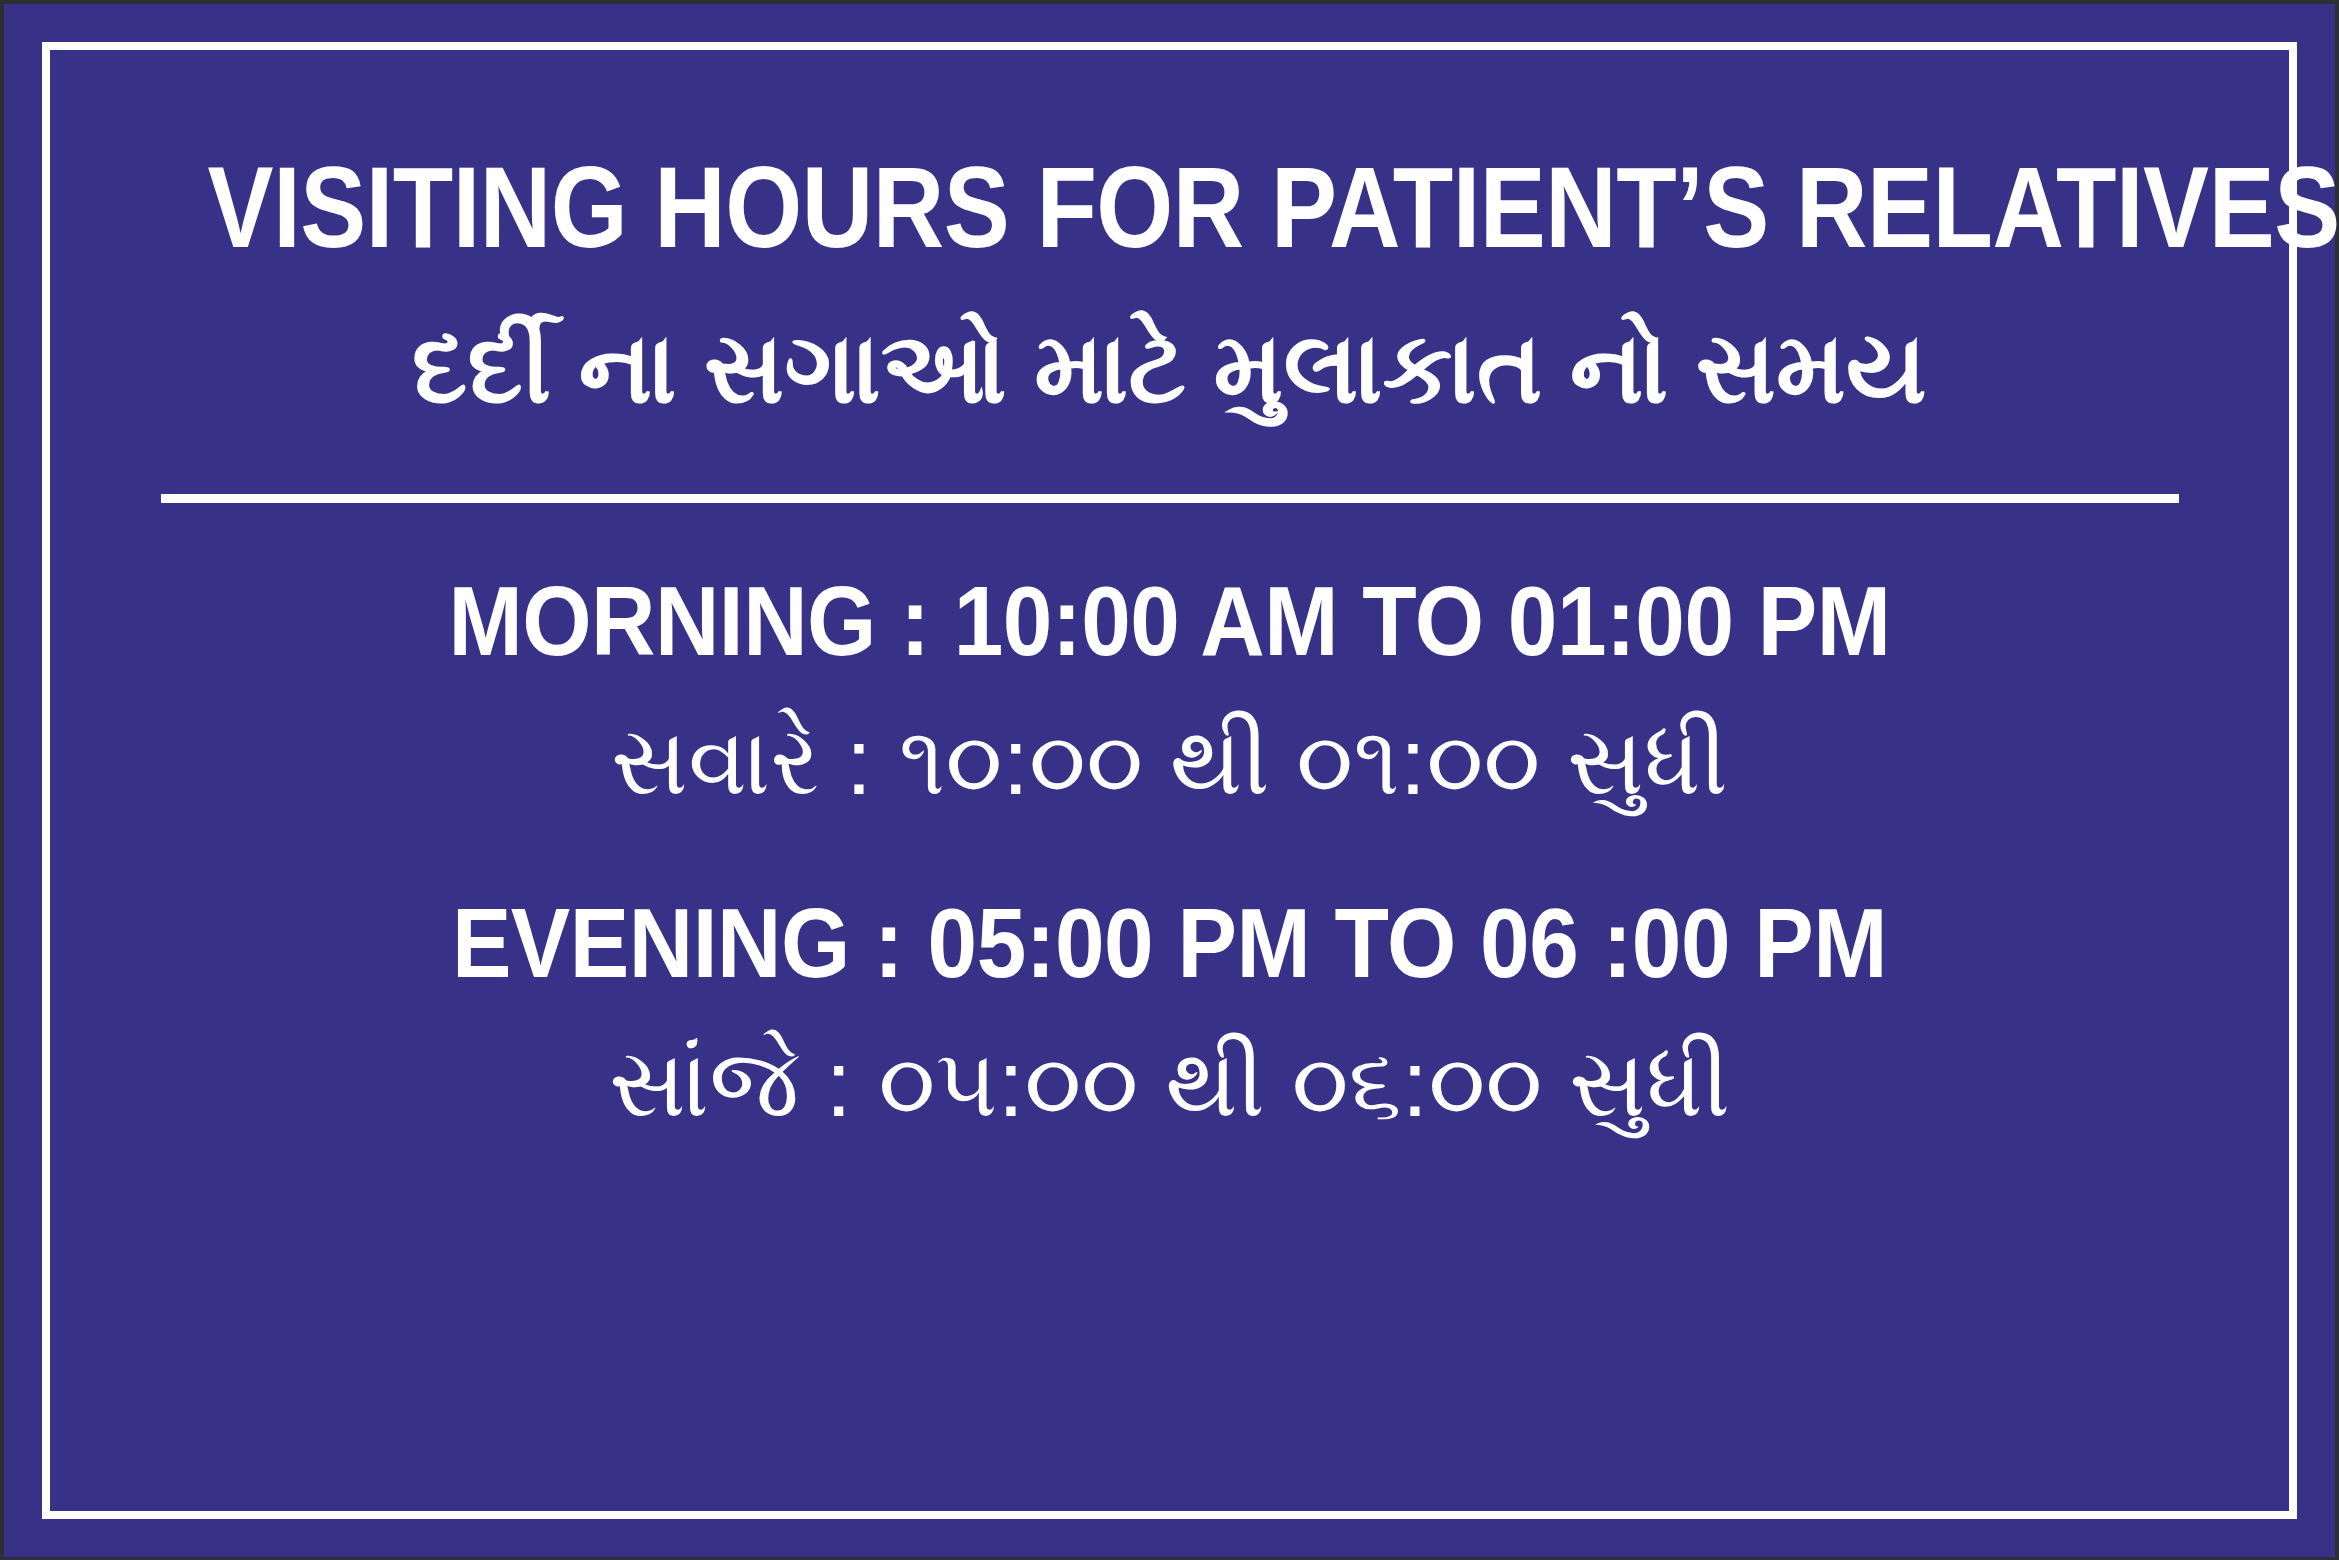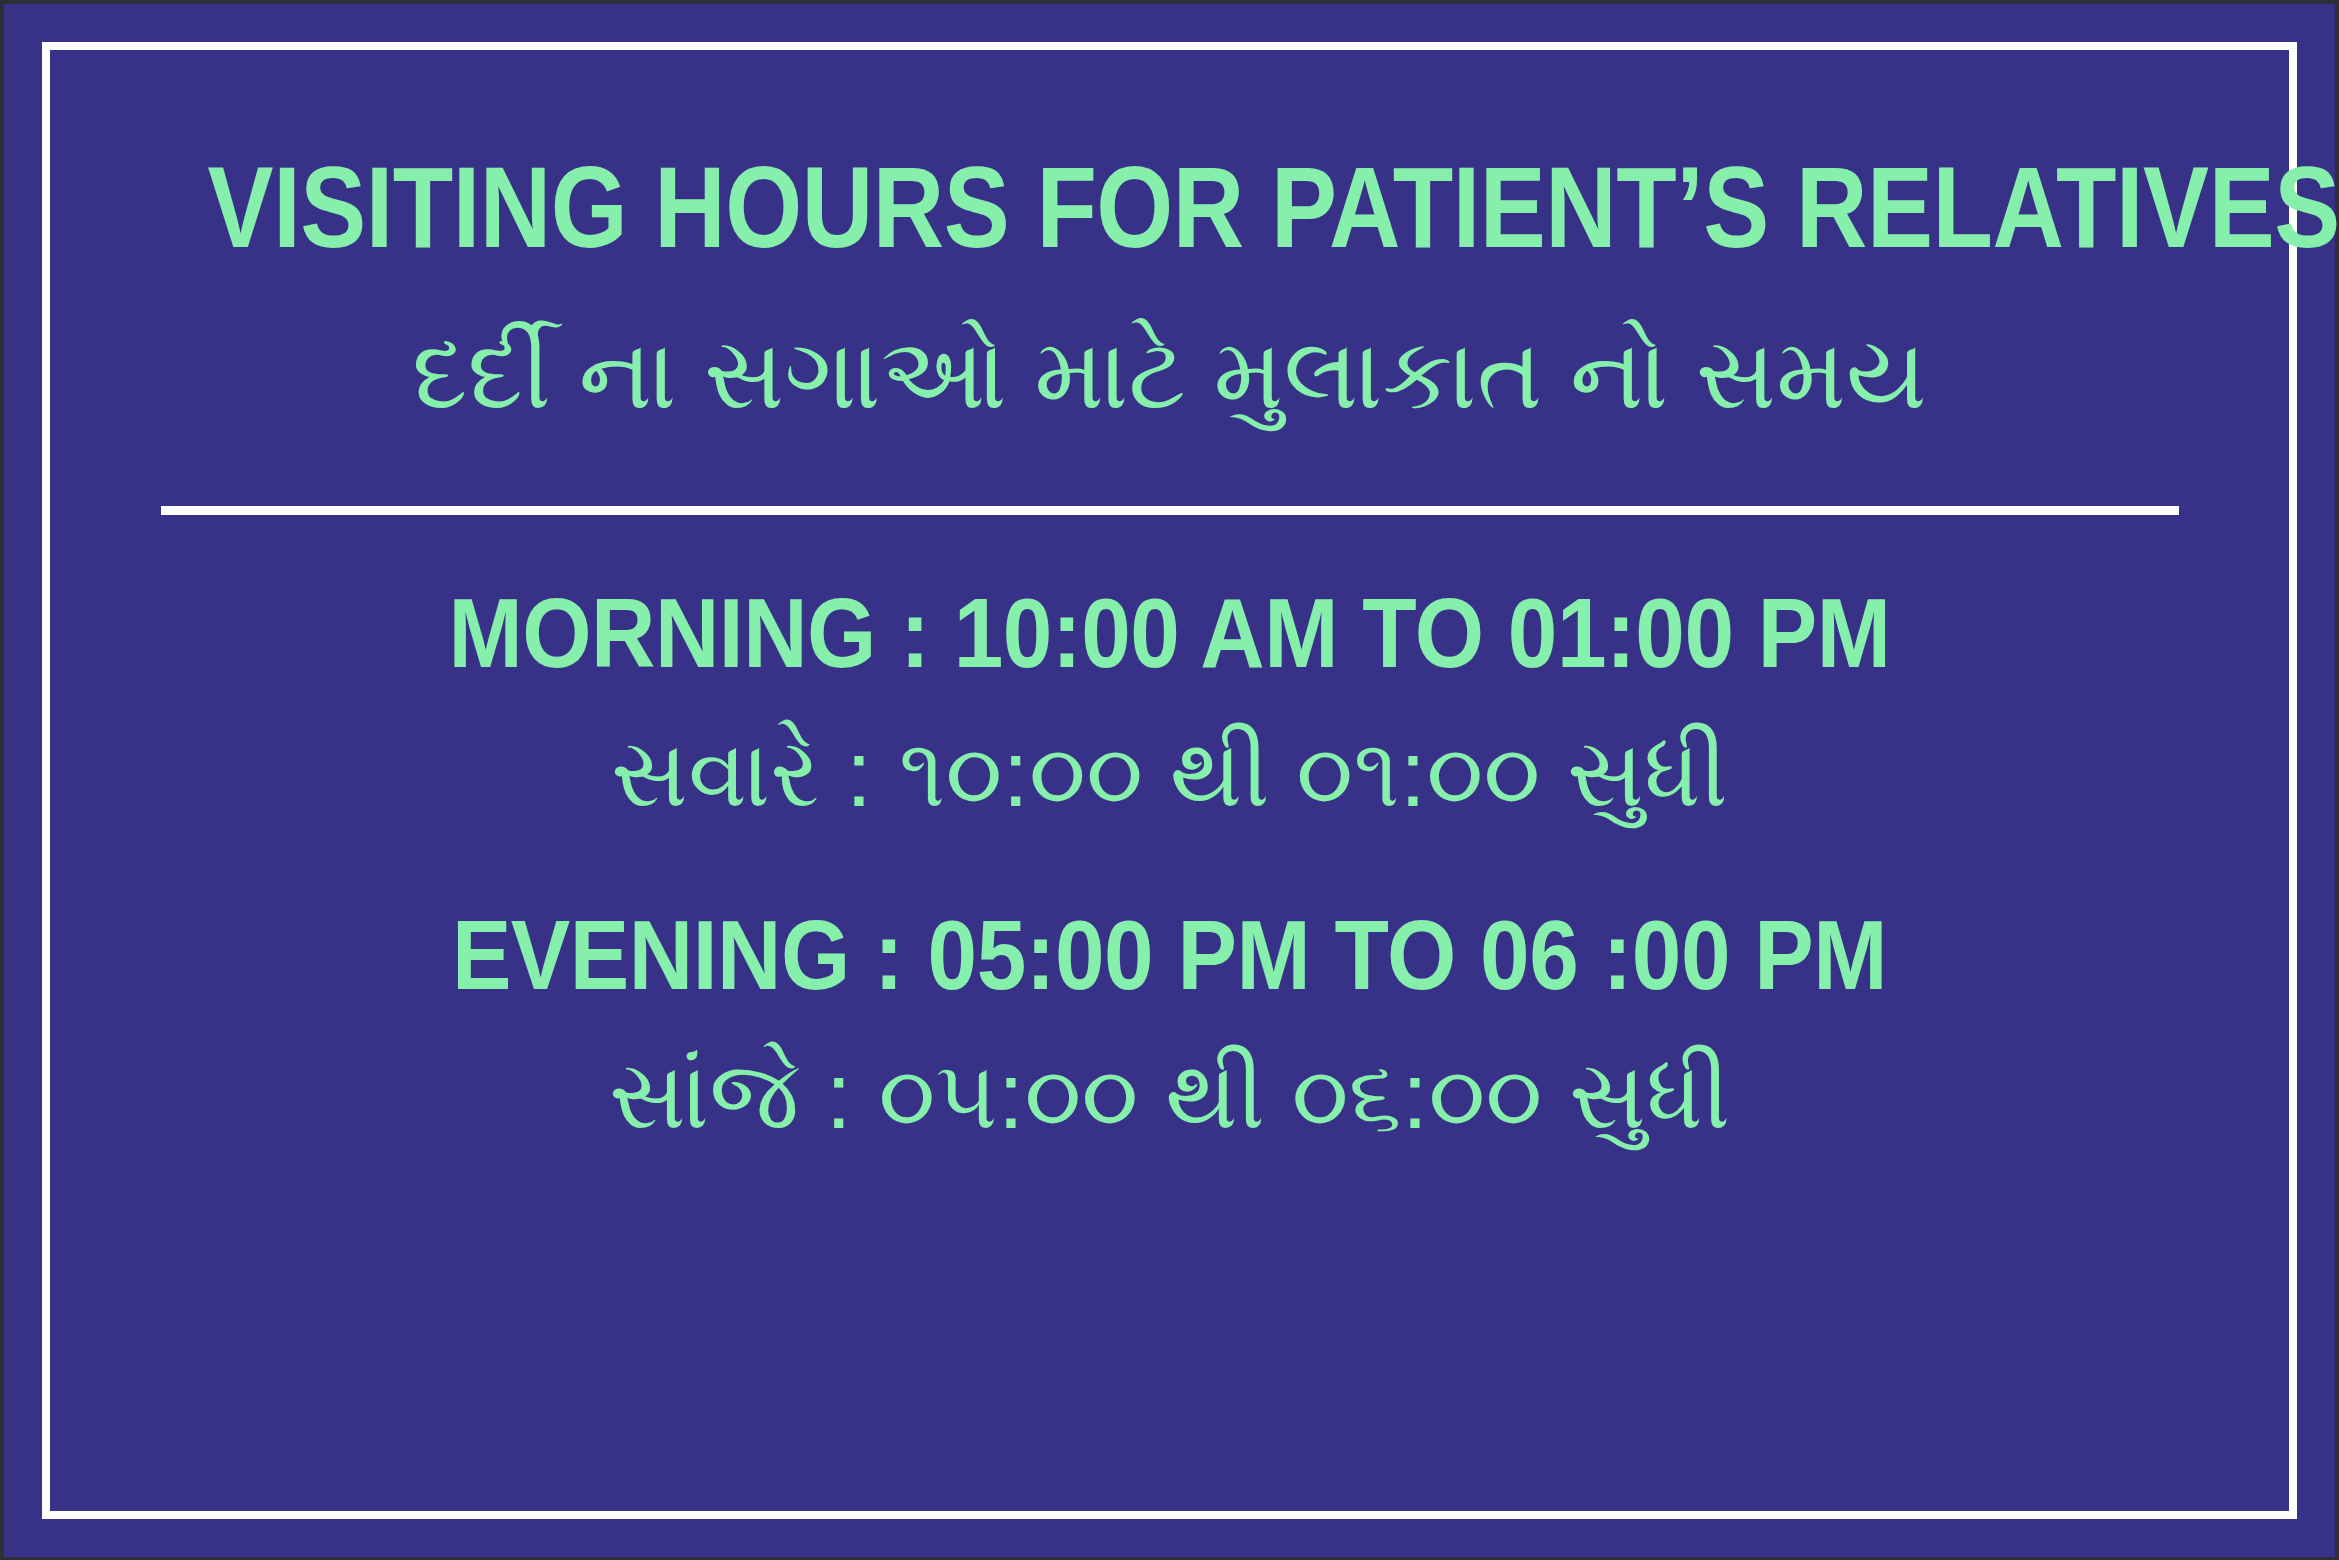--- a/index.html
+++ b/index.html
@@ -43,21 +43,21 @@
 
   .content {
     position: absolute;
     left: 51px;
     right: 51px;
     top: 51px;
     bottom: 51px;
     box-sizing: border-box;
     display: block;
     text-align: center;
-    color: #86efac;
+    color: #ffffff;
   }
 
   
   .header {
     padding-top: 99px;
   }
 
   .title-en {
     font-family: "Liberation Sans Narrow", "Liberation Sans", sans-serif;
     font-weight: 700;
@@ -65,24 +65,24 @@
     line-height: 1.0;
     letter-spacing: -0.5px;
     transform: scaleX(0.86);
     transform-origin: center center;
     white-space: nowrap;
     margin: 0;
   }
 
   .title-gu {
     font-family: "Liberation Sans", "DejaVu Sans", sans-serif;
-    font-weight: 400;
+    font-weight: 700;
     font-size: 99px;
     line-height: 1.0;
-    margin: 6px;
+    margin: 0;
     padding-top: 53px;
     white-space: nowrap;
   }
 
   
   .divider-wrap {
     padding-top: 77px;
     display: flex;
     justify-content: center;
   }

